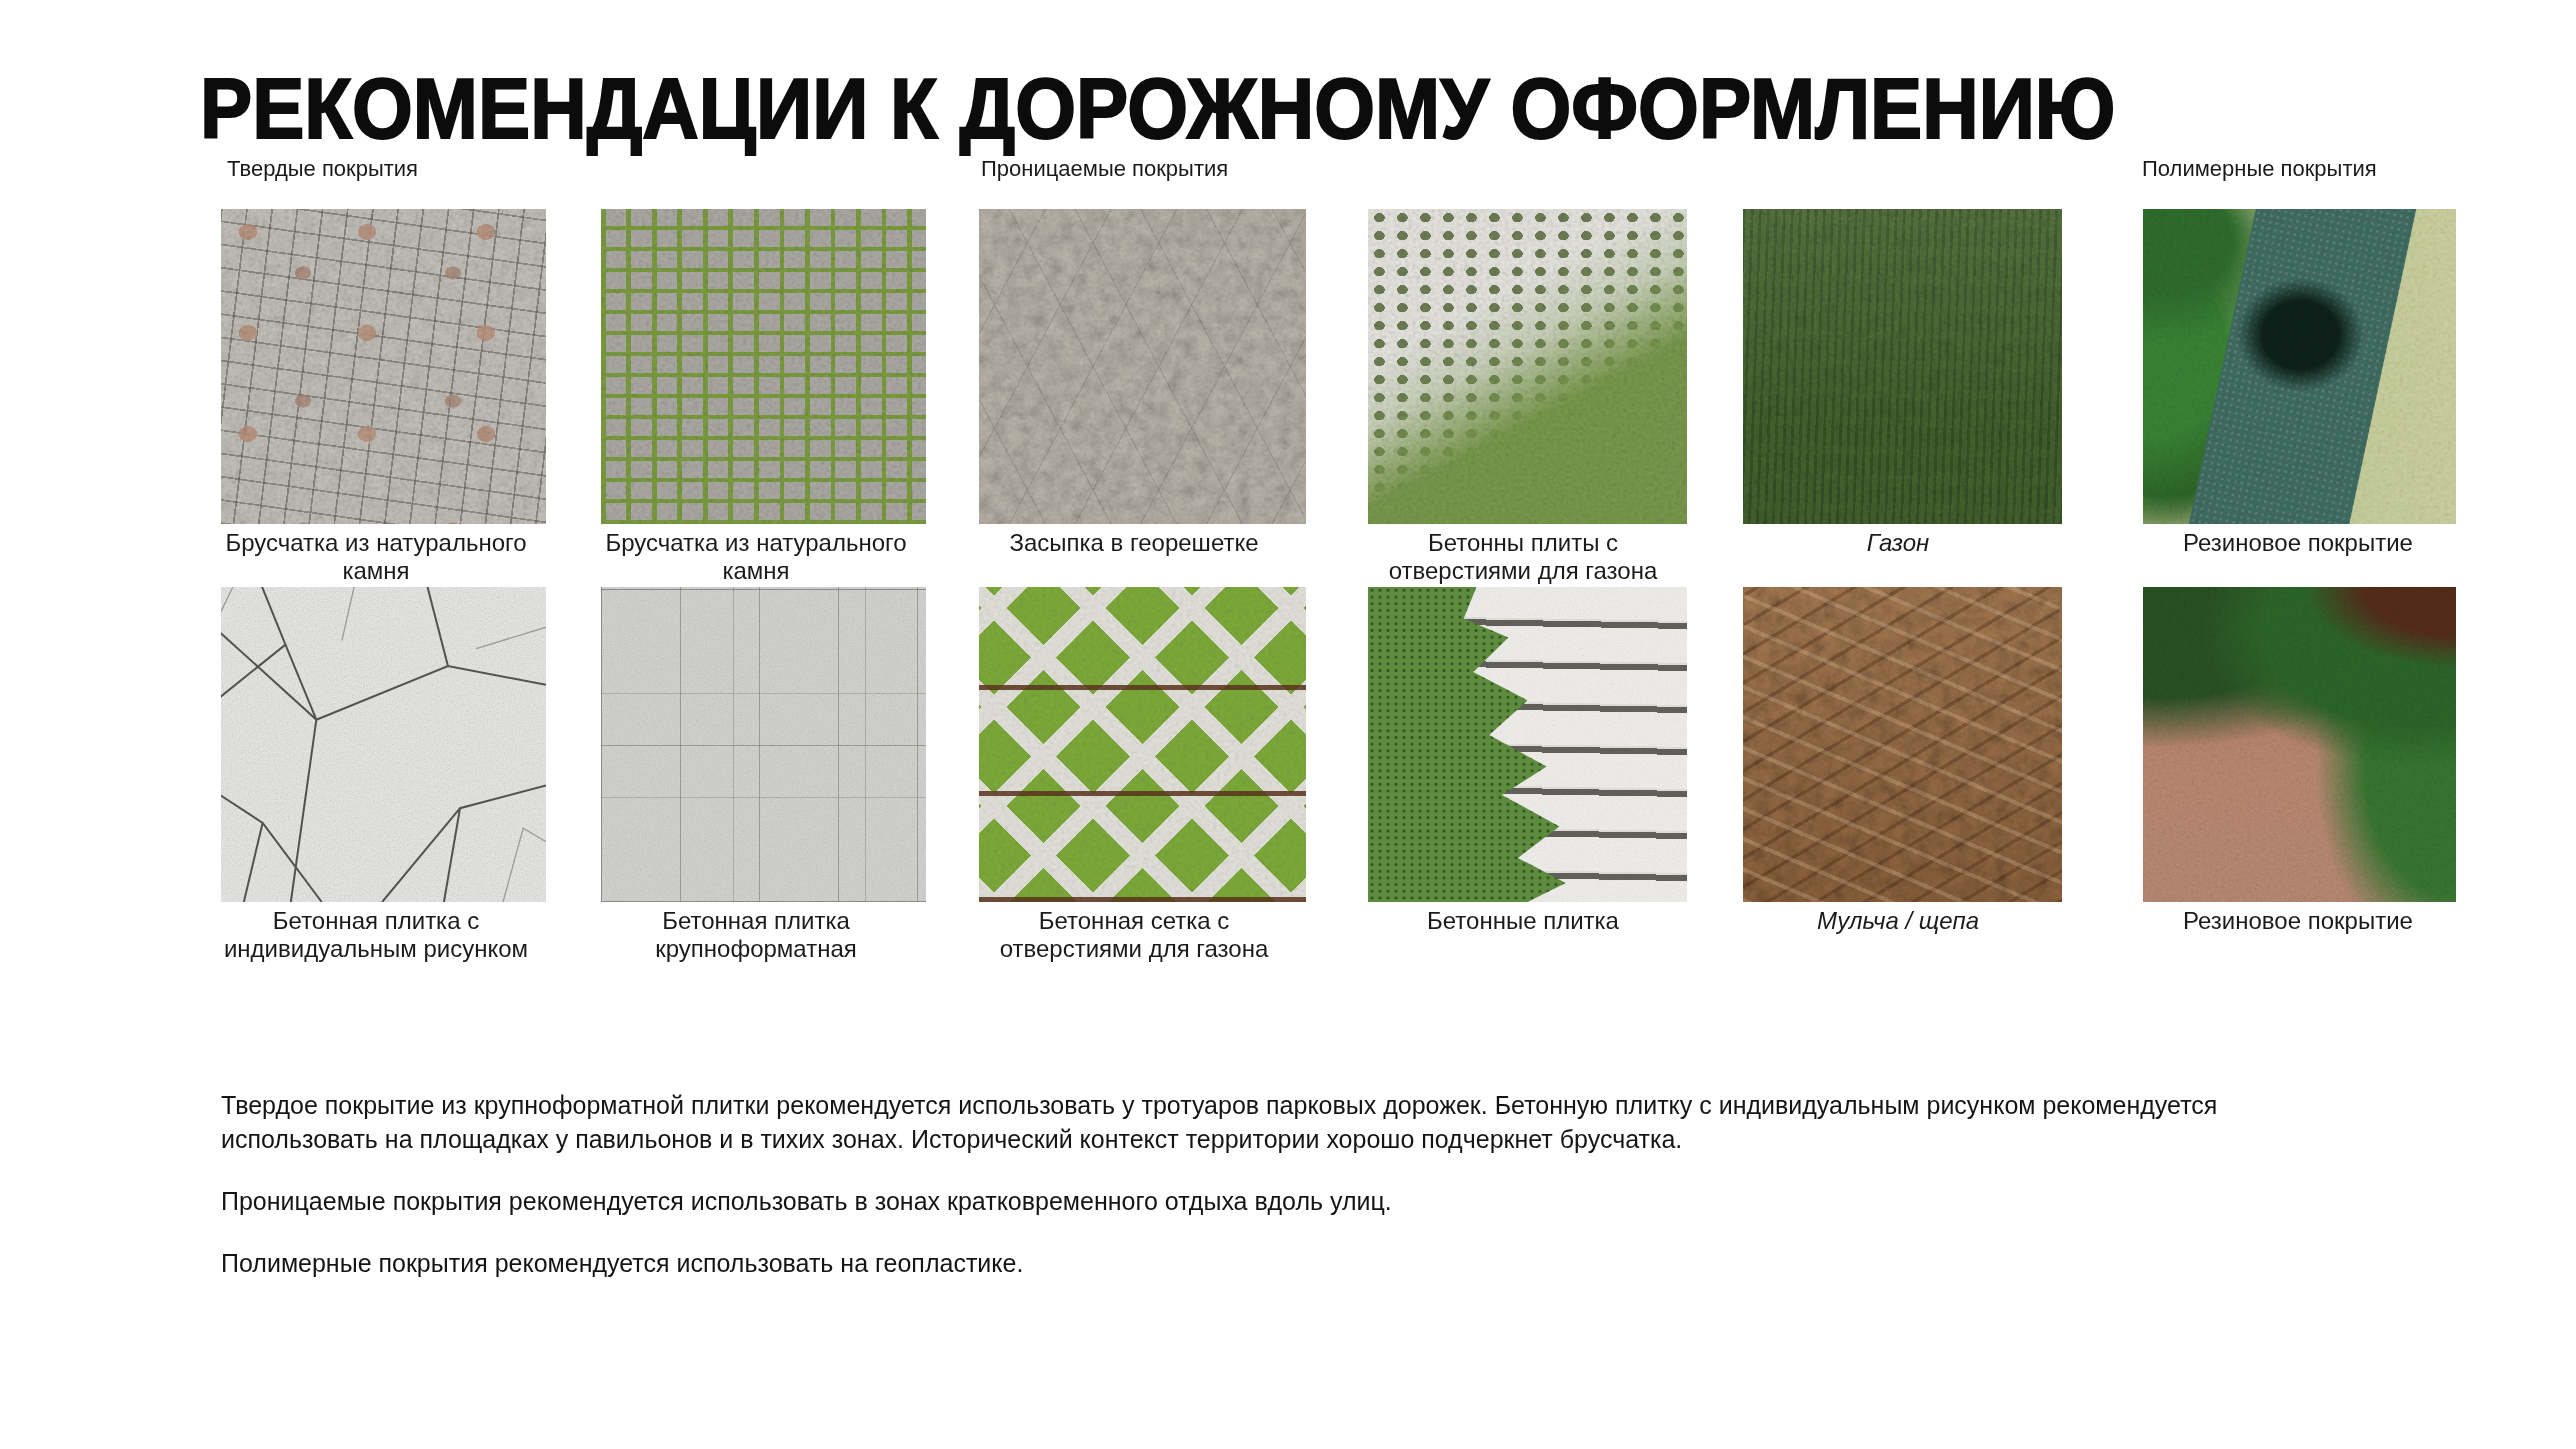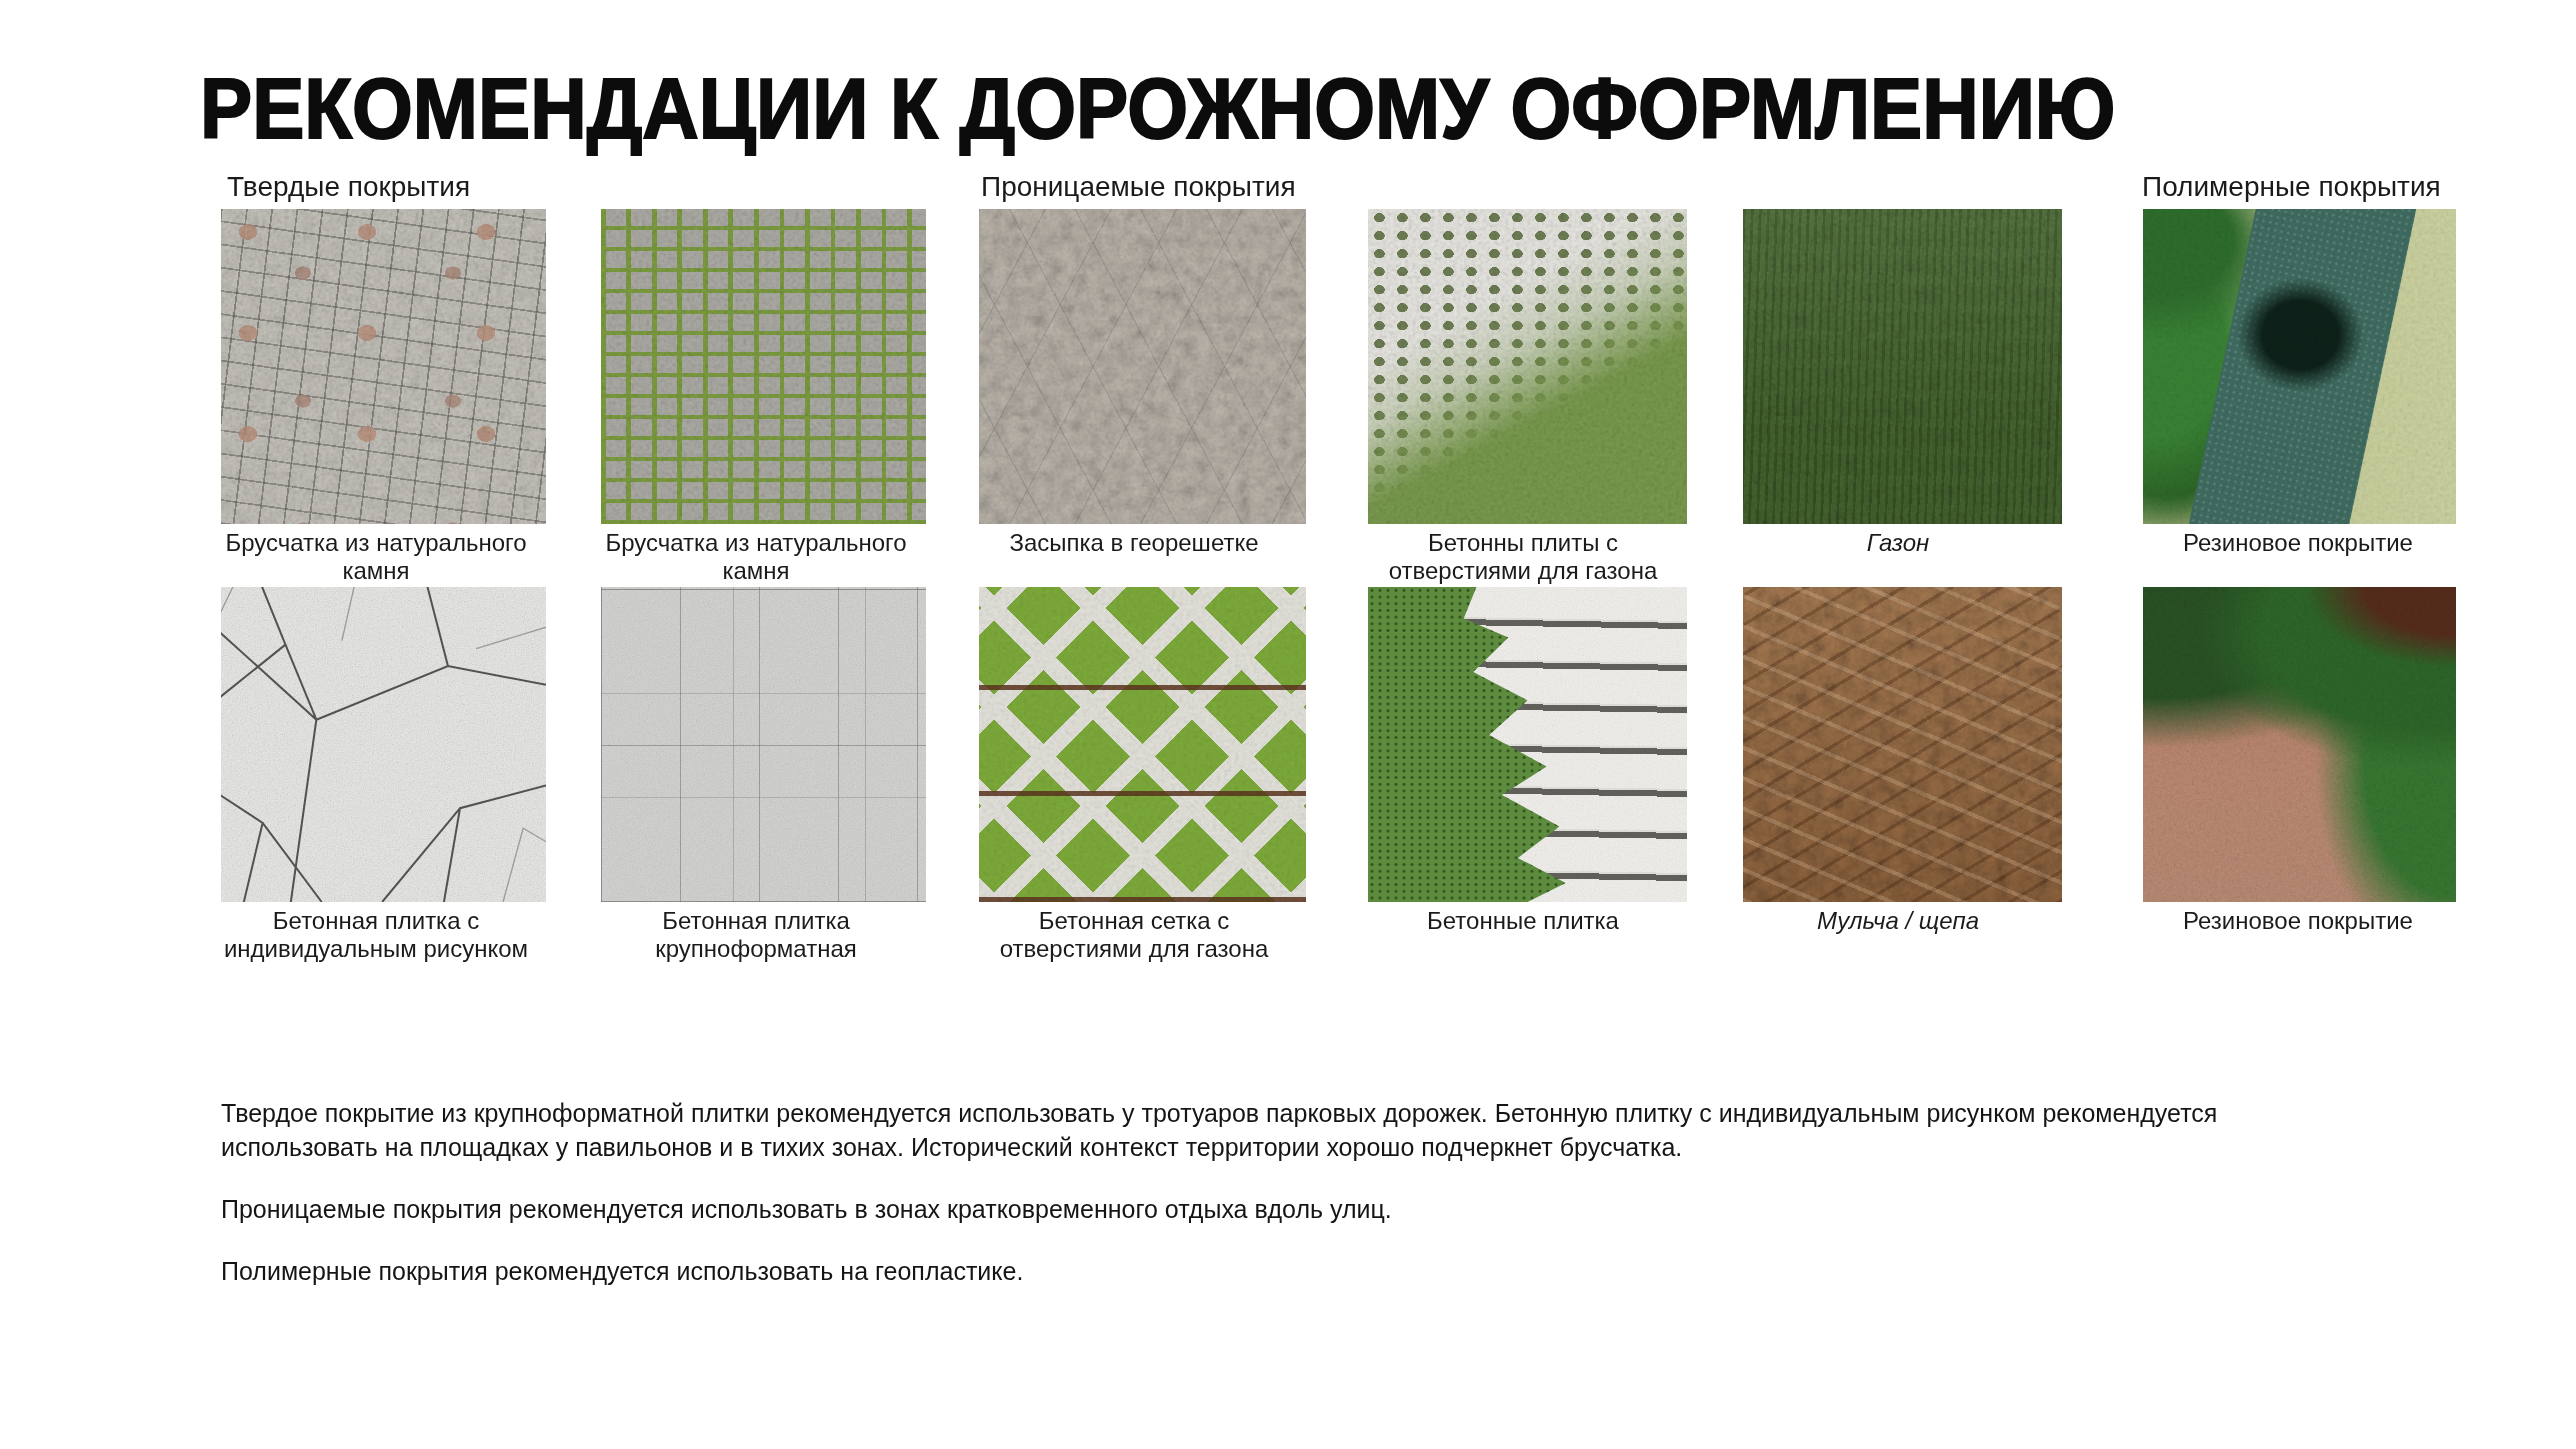--- a/index.html
+++ b/index.html
@@ -7,21 +7,21 @@
   .slide{position:relative;width:2576px;height:1449px;background:#fff;overflow:hidden;}
 
   
   .title{
     position:absolute;left:200px;top:66px;
     font-size:85px;font-weight:800;line-height:1;color:#0c0c0c;
     letter-spacing:0;white-space:nowrap;
     transform:scaleX(.92);transform-origin:left top;
     -webkit-text-stroke:2px #0c0c0c;
   }
-  .cat{position:absolute;top:156px;font-size:28px;color:#1a1a1a;white-space:nowrap;margin-top:15px;}
+  .cat{position:absolute;top:156px;font-size:22px;color:#1a1a1a;white-space:nowrap;}
   .cat1{left:227px;}
   .cat2{left:981px;}
   .cat3{left:2142px;}
 
   
   .cell{position:absolute;}
   .c1{left:221px;width:325px;}
   .c2{left:601px;width:325px;}
   .c3{left:979px;width:327px;}
   .c4{left:1368px;width:319px;}
@@ -110,21 +110,21 @@
   
   .t12{background:
     radial-gradient(201px 107px at 100% 0%, #5a2e1c 45%, rgba(90,46,28,0) 75%),
     radial-gradient(282px 174px at 88% 14%, #2f6b2a 55%, rgba(47,107,42,0) 78%),
     radial-gradient(201px 282px at 100% 58%, #3a7d33 45%, rgba(58,125,51,0) 70%),
     radial-gradient(349px 201px at 6% 0%, #2b5526 55%, rgba(43,85,38,0) 80%),
     linear-gradient(180deg, #bb7f66, #c69078 60%, #c2917a);}
 
   
   .notes{position:absolute;left:221px;top:1084px;width:2140px;}
-  .notes p{margin:12px 0 28px 0;font-size:25px;line-height:34px;color:#151515;}
+  .notes p{margin:4px 0 28px 0;font-size:25px;line-height:34px;color:#151515;}
 </style>
 </head>
 <body>
 
 <svg width="0" height="0" style="position:absolute" aria-hidden="true">
   <defs>
     <filter id="grain" x="0" y="0" width="100%" height="100%">
       <feTurbulence type="fractalNoise" baseFrequency="0.18" numOctaves="3" seed="4" stitchTiles="stitch"></feTurbulence>
       <feColorMatrix type="saturate" values="0"></feColorMatrix>
     </filter>

